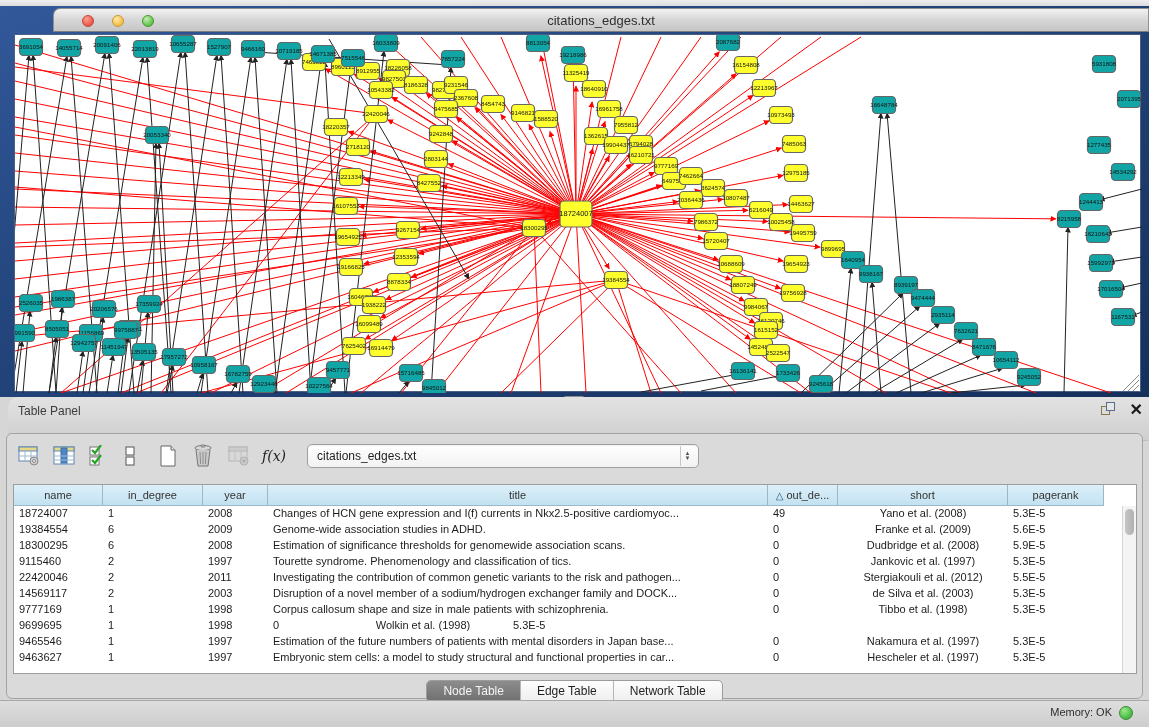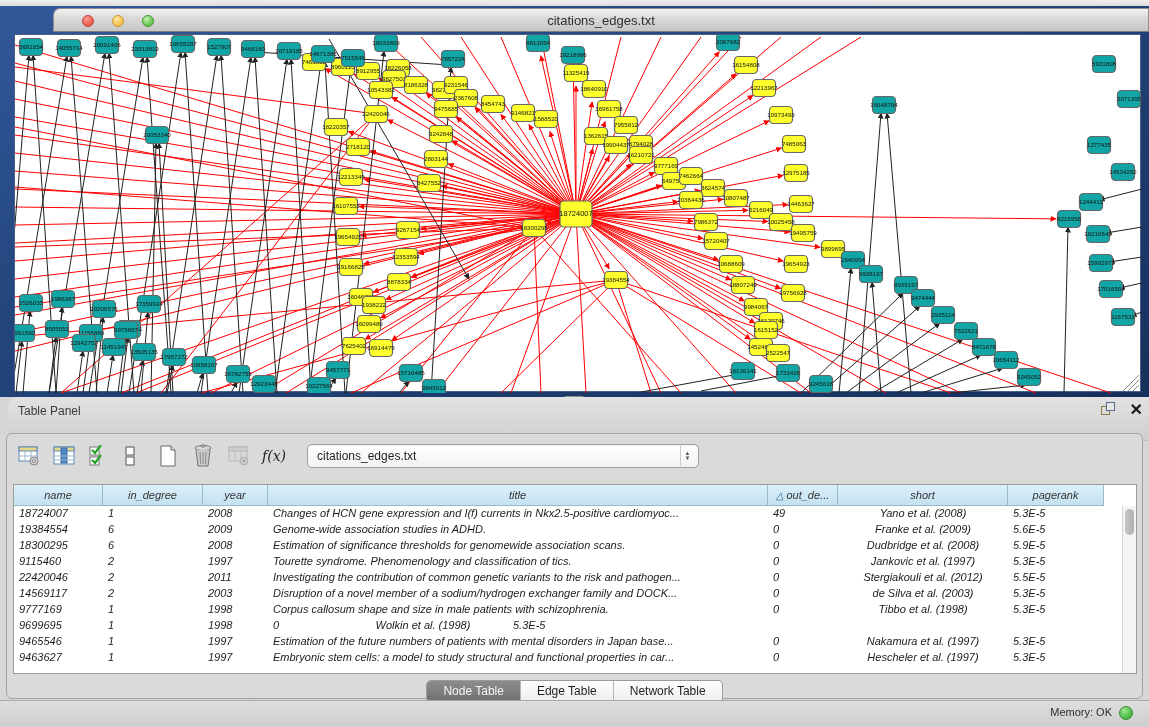--- a/index.html
+++ b/index.html
@@ -46,21 +46,21 @@
   .tb-btn { width:26px; height:26px; display:flex; align-items:center; }
   .fx { font-family:"DejaVu Serif",serif; font-style:italic; font-size:14px; color:#222; }
   .combo { margin-left:10px; width:392px; height:24px; background:linear-gradient(#ffffff,#f2f2f2);
     border:1px solid #9f9f9f; border-radius:5px; position:relative;
     font-size:12px; color:#1f1f1f; line-height:22px; padding-left:9px; box-shadow:inset 0 1px 1px rgba(0,0,0,.06); }
   .combo .arrows { position:absolute; right:4px; top:1px; bottom:1px; width:14px;
     display:flex; flex-direction:column; align-items:center; justify-content:center;
     color:#555; font-size:6px; line-height:5px; border-left:1px solid #c9c9c9; }
 
   .tableview { position:absolute; left:6px; top:50px; width:1124px; height:190px;
-    background:#ffffff; border:1px solid #9d9d9d;font-style:italic; }
+    background:#ffffff; border:1px solid #9d9d9d; }
   .thead { display:flex; height:21px; }
   .th { background:linear-gradient(#dcf0fa,#c3e1f0); border-right:1px solid #99b8c8;
     border-bottom:1px solid #99b8c8; font-size:11px; color:#333;
     display:flex; align-items:center; justify-content:center; overflow:hidden; white-space:nowrap; }
   .th .sort { color:#1f5d7a; margin-right:3px; font-size:10px; }
   .th:first-child { border-left:none; }
   .tbody { position:absolute; left:0; top:21px; right:14px; bottom:0; overflow:hidden; }
   .tr { display:flex; height:16px; }
   .td { font-size:11px; color:#1c1c1c; white-space:nowrap; overflow:hidden;
     padding:1px 0 0 5px; }

